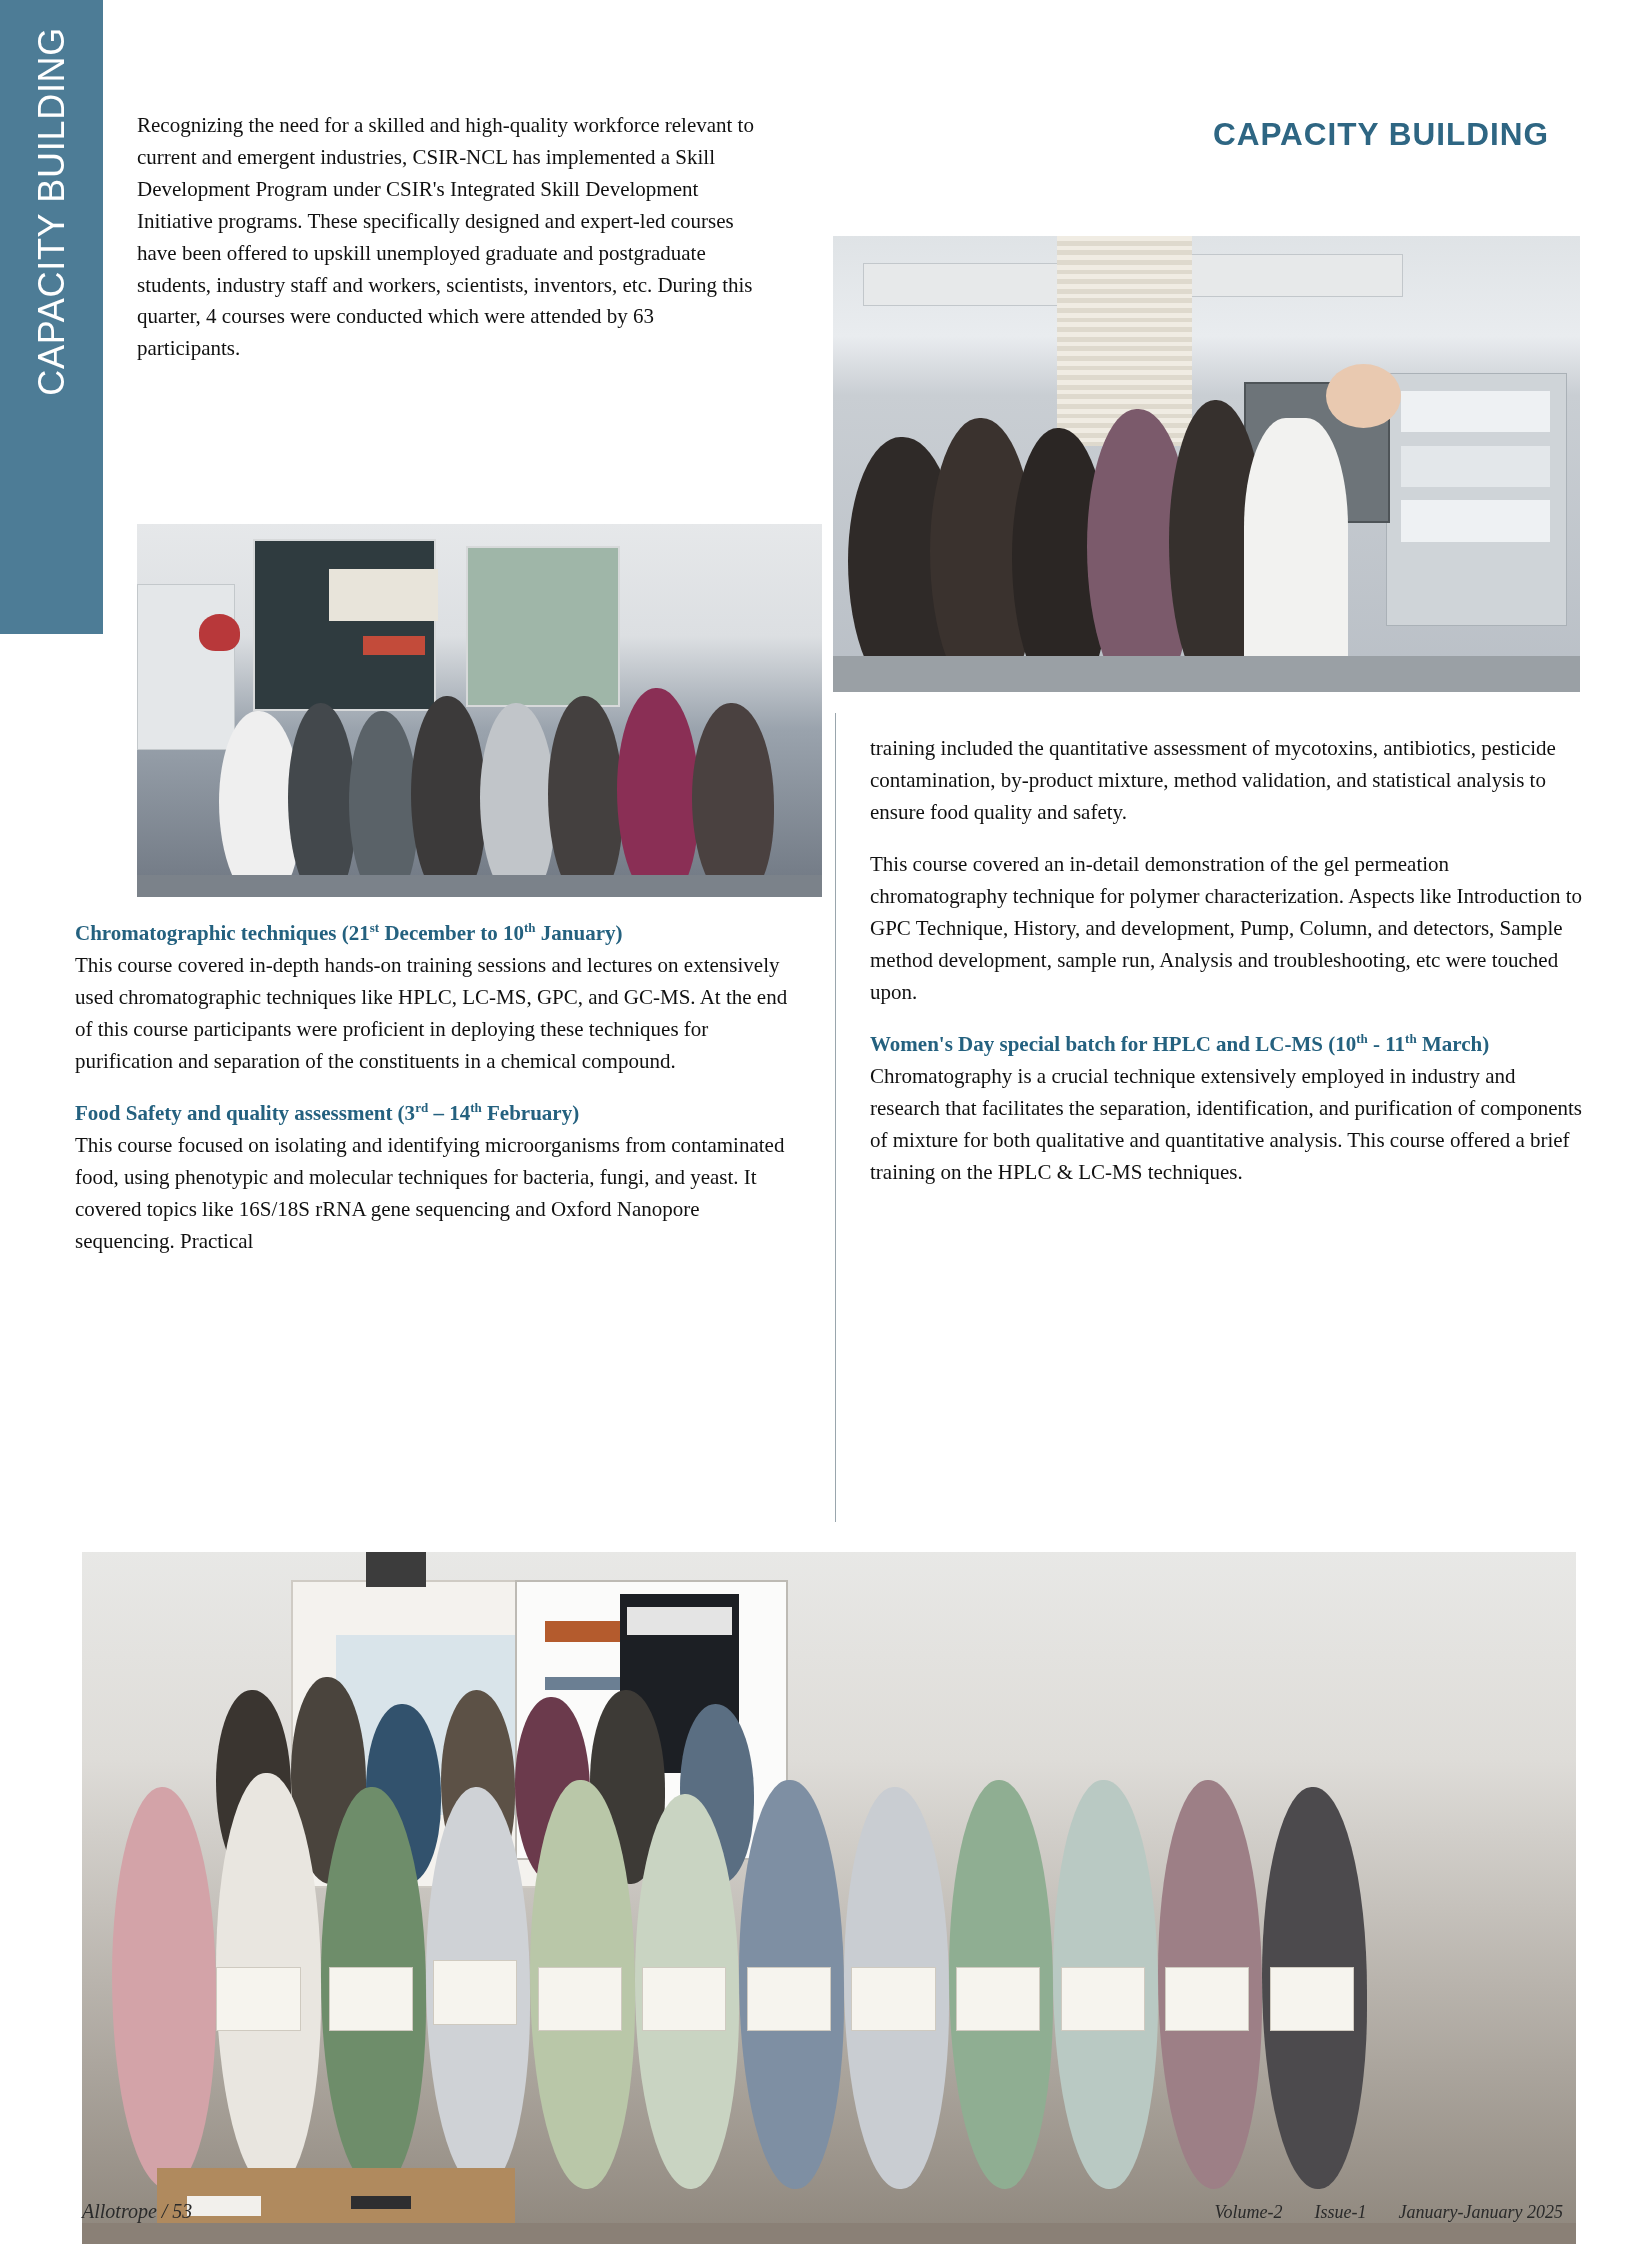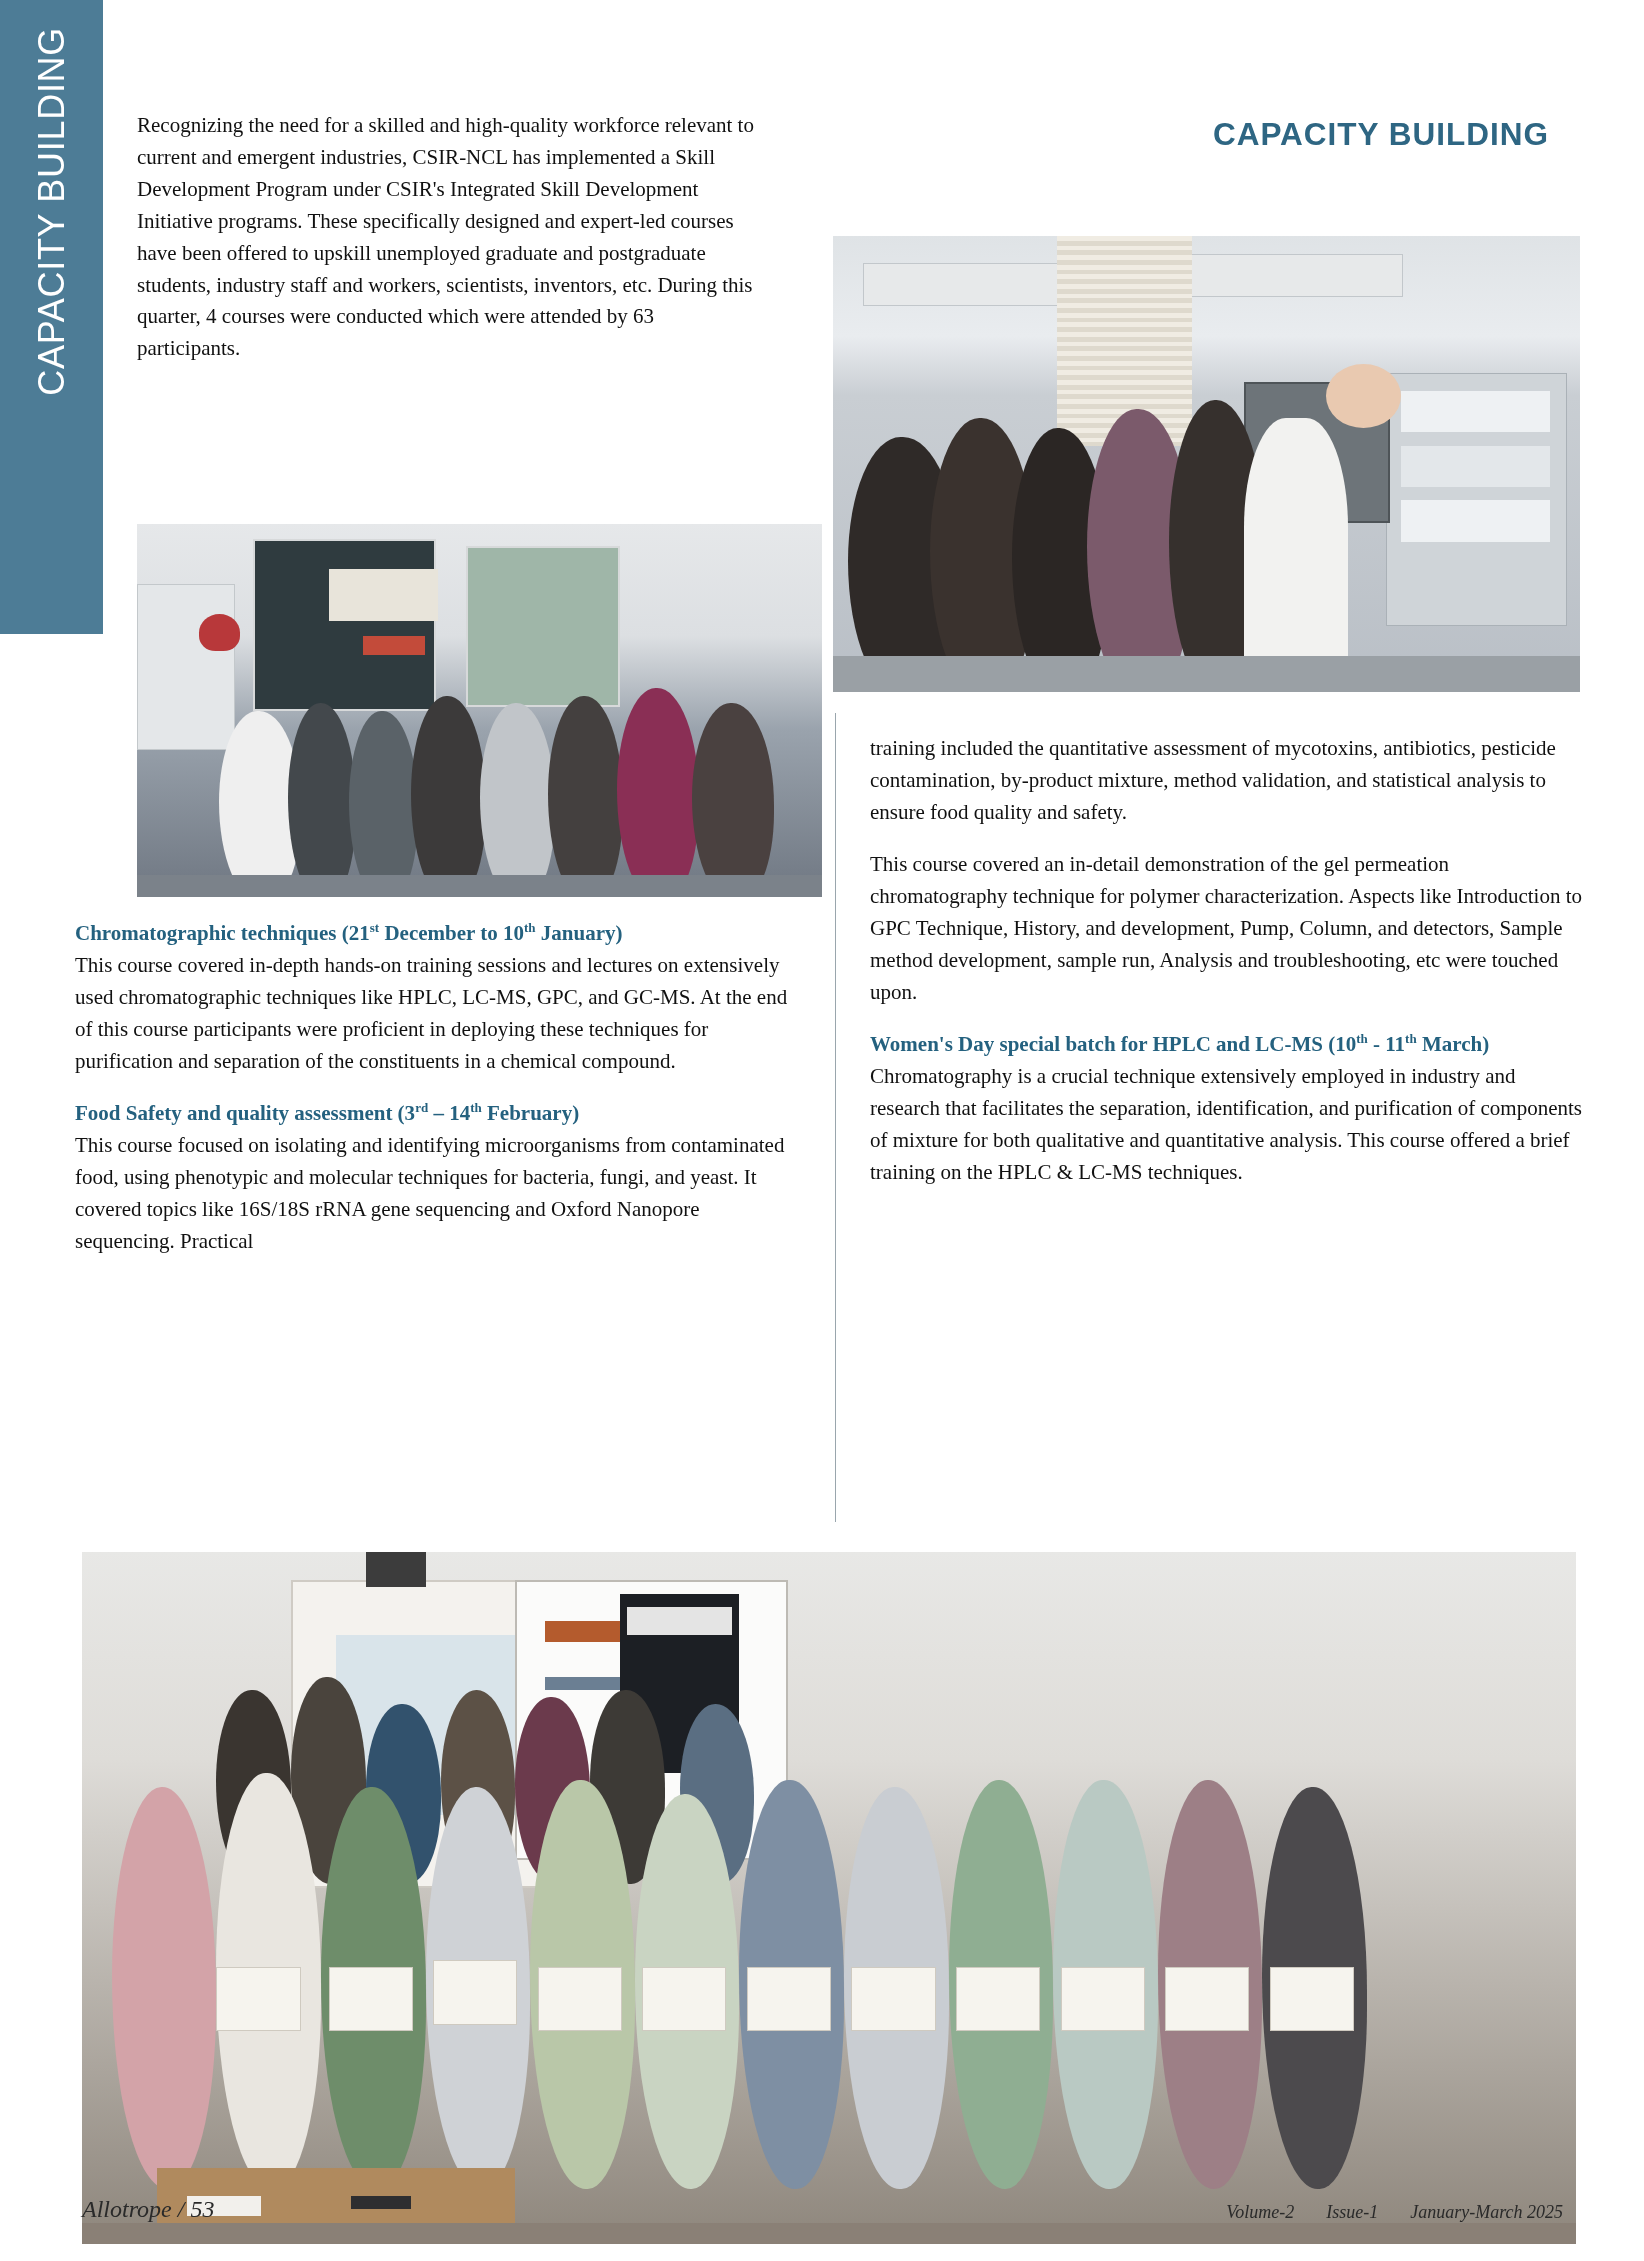--- a/index.html
+++ b/index.html
@@ -134,21 +134,21 @@
     margin: 0 0 20.6px 0;
     text-align: left;
   }
   sup { font-size: 0.62em; vertical-align: super; }
 
   
   .footer-left {
     position: absolute;
     left: 82px;
     bottom: 38px;
-    font-size: 24px;
+    font-size: 20px;
     font-style: italic;
     color: #2a2a2a;
     text-align: right;
   }
   .footer-right {
     position: absolute;
     right: 82px;
     bottom: 38px;
     font-size: 18px;
     font-style: italic;
@@ -309,15 +309,15 @@
   <div style="position:absolute;left:5%;bottom:2%;width:24%;height:9%;background:#b08a5e;"></div>
   <div style="position:absolute;left:7%;bottom:4%;width:5%;height:3%;background:#f2f0ec;"></div>
   <div style="position:absolute;left:18%;bottom:5%;width:4%;height:2%;background:#2e2e30;"></div>
   <div style="position:absolute;left:0;bottom:0;width:100%;height:3%;background:#8a8076;"></div>
 </div>
 
 <div class="footer-left">Allotrope / 53</div>
 <div class="footer-right">
   <span>Volume-2</span>
   <span>Issue-1</span>
-  <span>January-March 2025</span>
+  <span>January-January 2025</span>
 </div>
 
 
 </body></html>

